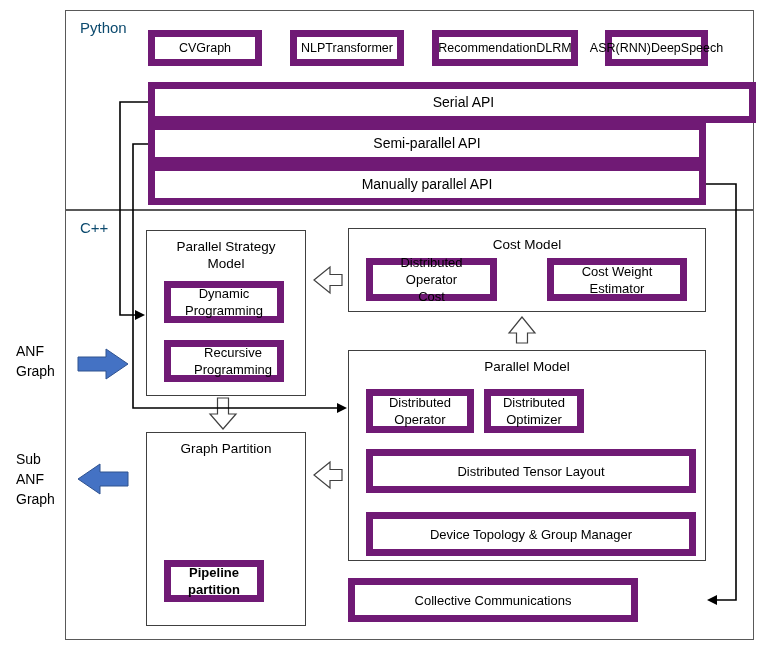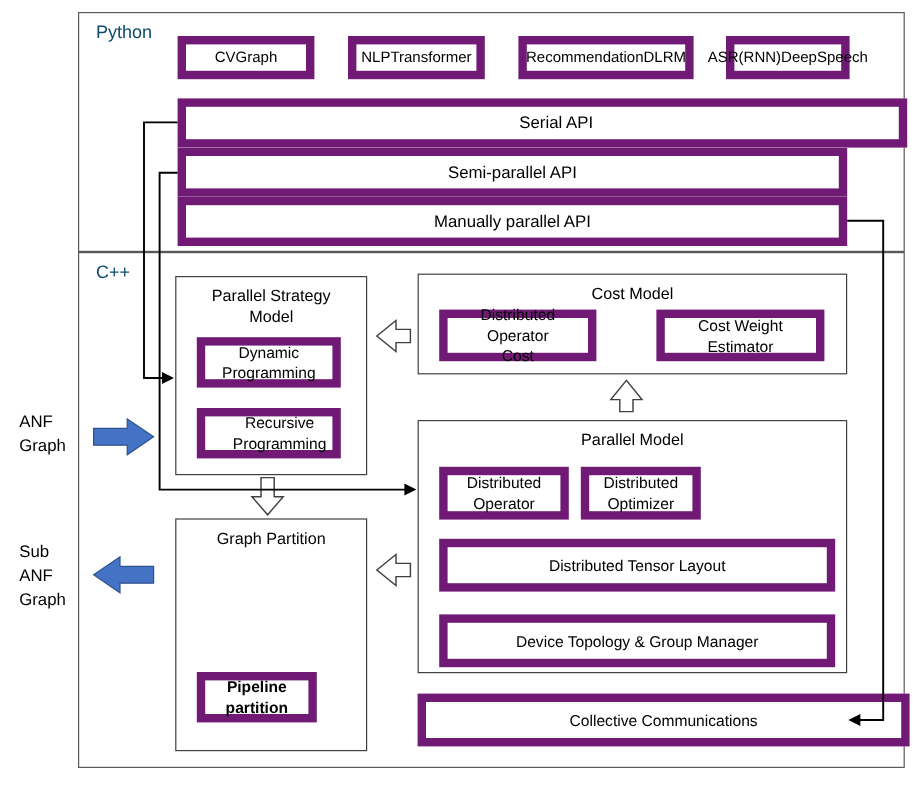--- a/index.html
+++ b/index.html
@@ -46,21 +46,21 @@
   .b-rec { left: 164px; top: 340px; width: 120px; height: 42px; padding-left: 22px; }
   .b-doc { left: 366px; top: 258px; width: 131px; height: 43px; padding: 0 18px; }
   .b-cwe { left: 547px; top: 258px; width: 140px; height: 43px; padding: 0 20px; }
   .b-dop  { left: 366px; top: 389px; width: 108px; height: 44px; }
   .b-dopt { left: 484px; top: 389px; width: 100px; height: 44px; }
   .b-dag  { left: 594px; top: 389px; width: 97px;  height: 44px; }
   .b-dtl  { left: 366px; top: 449px; width: 330px; height: 44px; }
   .b-dtg  { left: 366px; top: 512px; width: 330px; height: 44px; }
   .b-lw   { left: 164px; top: 495px; width: 120px; height: 42px; padding: 0 15px; }
   .b-pp   { left: 164px; top: 560px; width: 100px; height: 42px; padding: 0 25px; font-weight: bold; }
-  .b-coll { left: 348px; top: 578px; width: 410px; height: 44px; }
+  .b-coll { left: 348px; top: 578px; width: 290px; height: 44px; }
 
   .side { position: absolute; font-size: 14px; line-height: 20px; }
   .side span { display: block; }
   .side-anf { left: 16px; top: 341px; }
   .side-sub { left: 16px; top: 449px; }
 
   .overlay { position: absolute; left: 0; top: 0; pointer-events: none; }
   .hollow    { fill: #ffffff; stroke: #404040; stroke-width: 1.2; }
   .connector { fill: none; stroke: #000000; stroke-width: 1.6; }
   .arrowhead { fill: #000000; }

